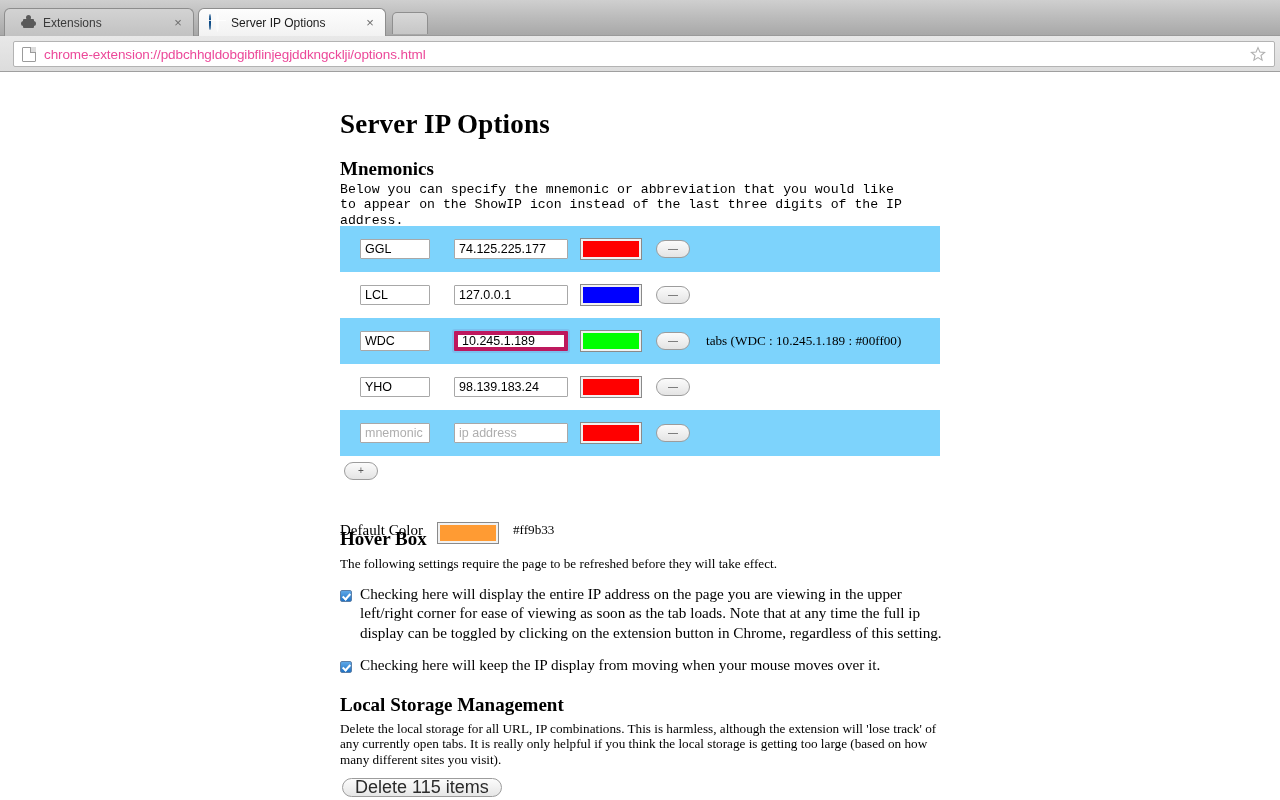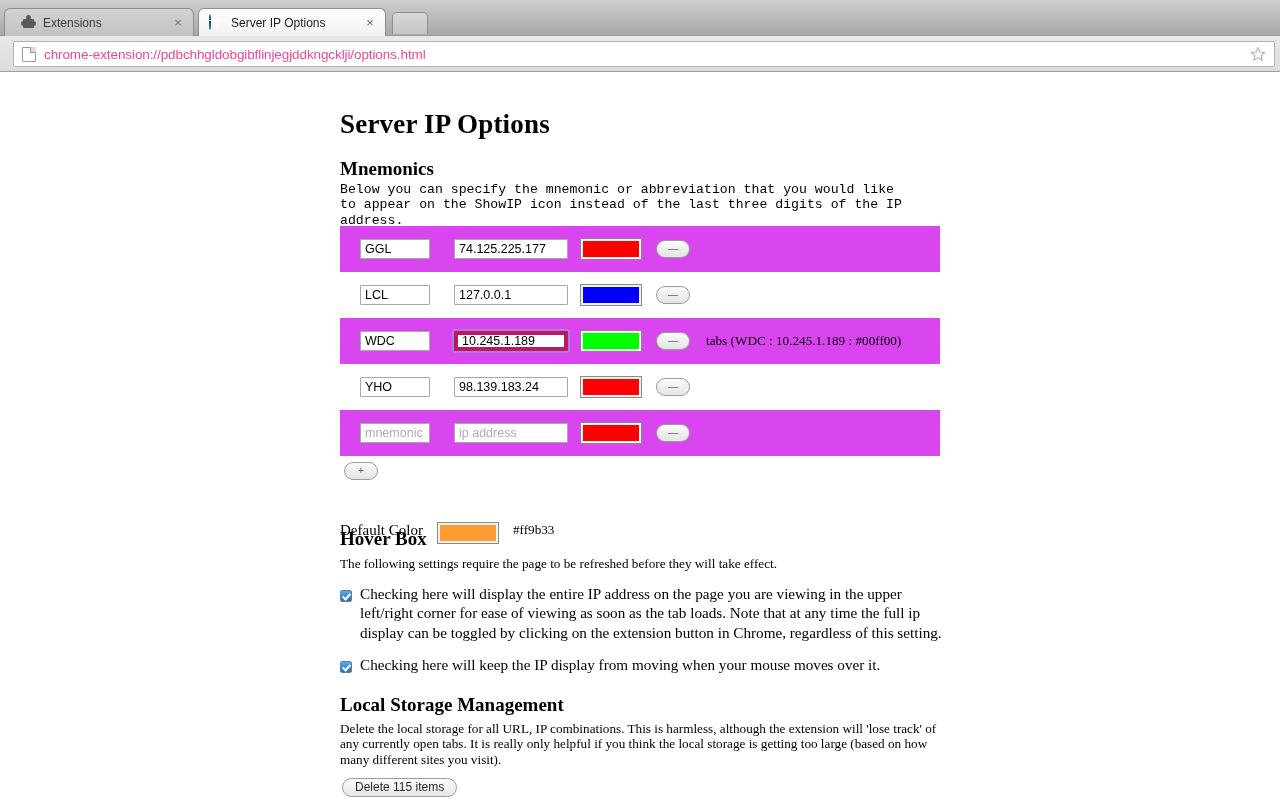--- a/index.html
+++ b/index.html
@@ -172,21 +172,21 @@
   #mnemonic-rows {
     position: absolute; left: 0; top: 153px;
     width: 600px;
   }
   .mn-row {
     height: 46px;
     display: flex; align-items: center;
     padding-left: 20px;
     background: #ffffff;
   }
-  .mn-row.shaded { background: #d946ef; }
+  .mn-row.shaded { background: #7dd3fc; }
 
   .txt-input {
     font-family: "Liberation Sans", sans-serif;
     font-size: 12.5px;
     color: #000;
     background: #ffffff;
     border: 1px solid #a8a8a8;
     border-radius: 1px;
     height: 20px;
     padding: 0 4px;
@@ -295,21 +295,21 @@
   #storage-desc    { position: absolute; left: 0; top: 648px; width: 600px; }
 
   #delete-button {
     position: absolute; left: 2px; top: 705px;
     height: 19px;
     padding: 0 12px;
     border: 1px solid #9c9c9c;
     border-radius: 10px;
     background: linear-gradient(to bottom, #fcfcfc 0%, #e6e6e6 100%);
     font-family: "Liberation Sans", sans-serif;
-    font-size: 12px;
+    font-size: 18px;
     color: #2b2b2b;
     line-height: 17px;
     white-space: nowrap;
   }
 </style>
 </head>
 <body>
 
 <div id="browser-chrome">
 

